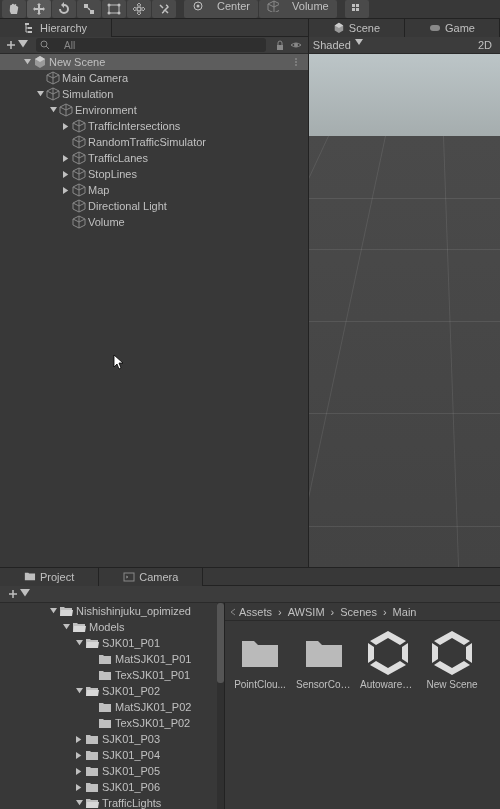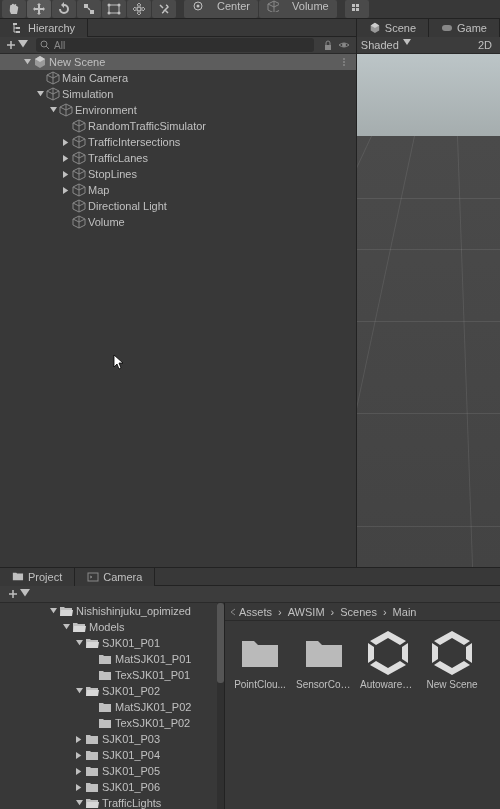--- a/index.html
+++ b/index.html
@@ -7,27 +7,27 @@
 .toolbar-top{height:20px;background:#383838;display:flex;align-items:center;padding:0 2px;gap:1px;border-bottom:1px solid #222}
 .tool-btn{width:24px;height:18px;background:#4a4a4a;border-radius:2px;display:flex;align-items:center;justify-content:center;cursor:pointer}
 .tool-btn.active{background:#5a5a5a}
 .tool-btn svg{width:14px;height:14px;fill:#c0c0c0}
 .tool-sep{width:6px}
 .tool-label-btn{height:18px;padding:0 8px;background:#4a4a4a;border-radius:2px;display:flex;gap:13px;cursor:pointer}
 .tool-label-btn svg{width:12px;height:12px;fill:#c0c0c0}
 .upper{flex:0 0 548px;display:flex;position:relative}
 .hierarchy-panel{flex:1;display:flex;flex-direction:column;min-width:0}
 .panel-tab{height:18px;background:#383838;border-bottom:1px solid #222;display:flex;align-items:center}
-.tab{background:#383838;padding:0 12px;height:18px;display:flex;align-items:center;gap:4px;border-right:1px solid #222}
+.tab{background:#383838;padding:0 24px;height:18px;display:flex;align-items:center;gap:4px;border-right:1px solid #222}
 .tab.active{background:#383838}
 .tab-icon{width:12px;height:12px}
 .panel-toolbar{height:17px;background:#3c3c3c;display:flex;align-items:center;padding:0 2px;gap:4px;border-bottom:1px solid #2a2a2a}
 .plus-btn{display:flex;align-items:center;gap:2px;padding:0 4px}
 .plus-btn svg{width:10px;height:10px;fill:#c0c0c0}
-.search{flex:1;display:flex;align-items:center;gap:4px;background:#2f2f2f;height:14px;padding:0 4px;border-radius:3px}
+.search{flex:1;display:flex;align-items:center;gap:14px;background:#2f2f2f;height:14px;padding:0 4px;border-radius:3px}
 .search svg{width:10px;height:10px;fill:#888}
 .search span{color:#888;font-size:10px}
 .toolbar-right-icons{display:flex;gap:4px;padding:0 4px}
 .toolbar-right-icons svg{width:12px;height:12px;fill:#888}
 .tree{flex:1;background:#383838;overflow:hidden;position:relative}
 .tree-row{height:16px;display:flex;align-items:center;padding-left:4px}
 .tree-row.selected{background:#5d5d5d}
 .foldout{width:11px;height:11px;display:inline-flex;align-items:center;justify-content:center}
 .foldout svg{width:7px;height:7px;fill:#c0c0c0}
 .foldout.right svg{transform:rotate(-90deg)}
@@ -244,37 +244,37 @@
             <svg viewBox="0 0 8 8">
               <use href="#tri-down"></use>
             </svg>
           </span>
         <span class="go-icon"><svg viewBox="0 0 14 14">
               <use href="#cube"></use>
             </svg></span>
         <span>Environment</span>
       </div>
       <div class="tree-row">
-        <span class="pad" style="width:68px"></span>
-        <span class="go-icon"><svg viewBox="0 0 14 14">
-              <use href="#cube"></use>
-            </svg></span>
-        <span>RandomTrafficSimulator</span>
-      </div>
-      <div class="tree-row">
         <span class="pad" style="width:57px"></span>
         <span class="foldout right">
             <svg viewBox="0 0 8 8">
               <use href="#tri-down"></use>
             </svg>
           </span>
         <span class="go-icon"><svg viewBox="0 0 14 14">
               <use href="#cube"></use>
             </svg></span>
         <span>TrafficIntersections</span>
+      </div>
+      <div class="tree-row">
+        <span class="pad" style="width:68px"></span>
+        <span class="go-icon"><svg viewBox="0 0 14 14">
+              <use href="#cube"></use>
+            </svg></span>
+        <span>RandomTrafficSimulator</span>
       </div>
       <div class="tree-row">
         <span class="pad" style="width:57px"></span>
         <span class="foldout right">
             <svg viewBox="0 0 8 8">
               <use href="#tri-down"></use>
             </svg>
           </span>
         <span class="go-icon"><svg viewBox="0 0 14 14">
               <use href="#cube"></use>

